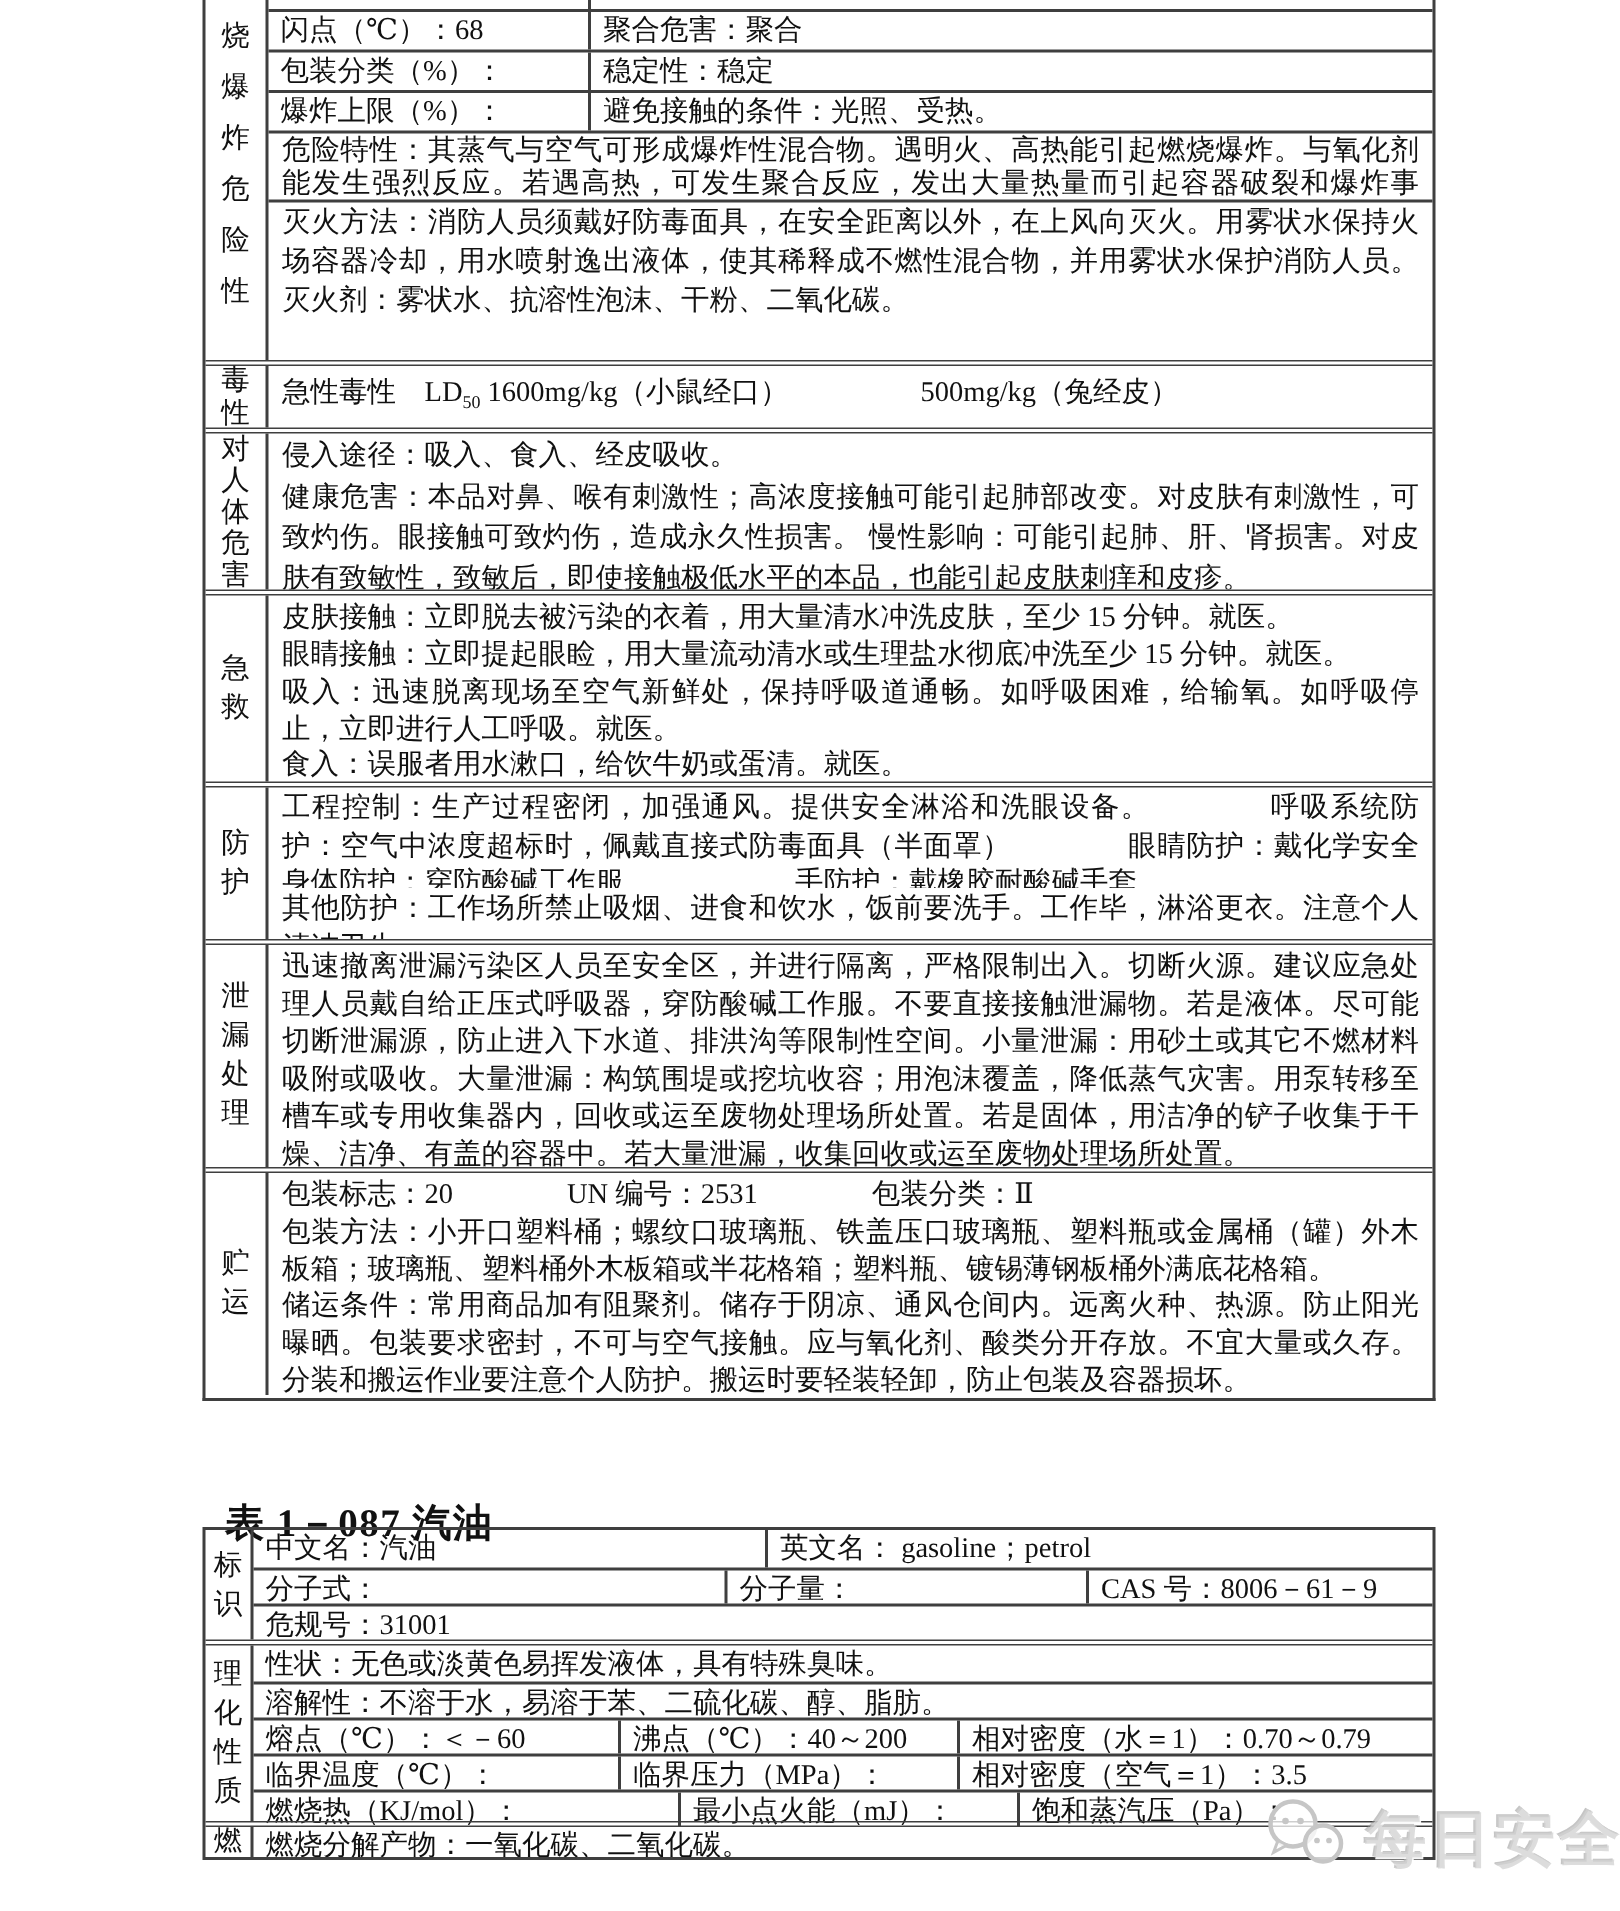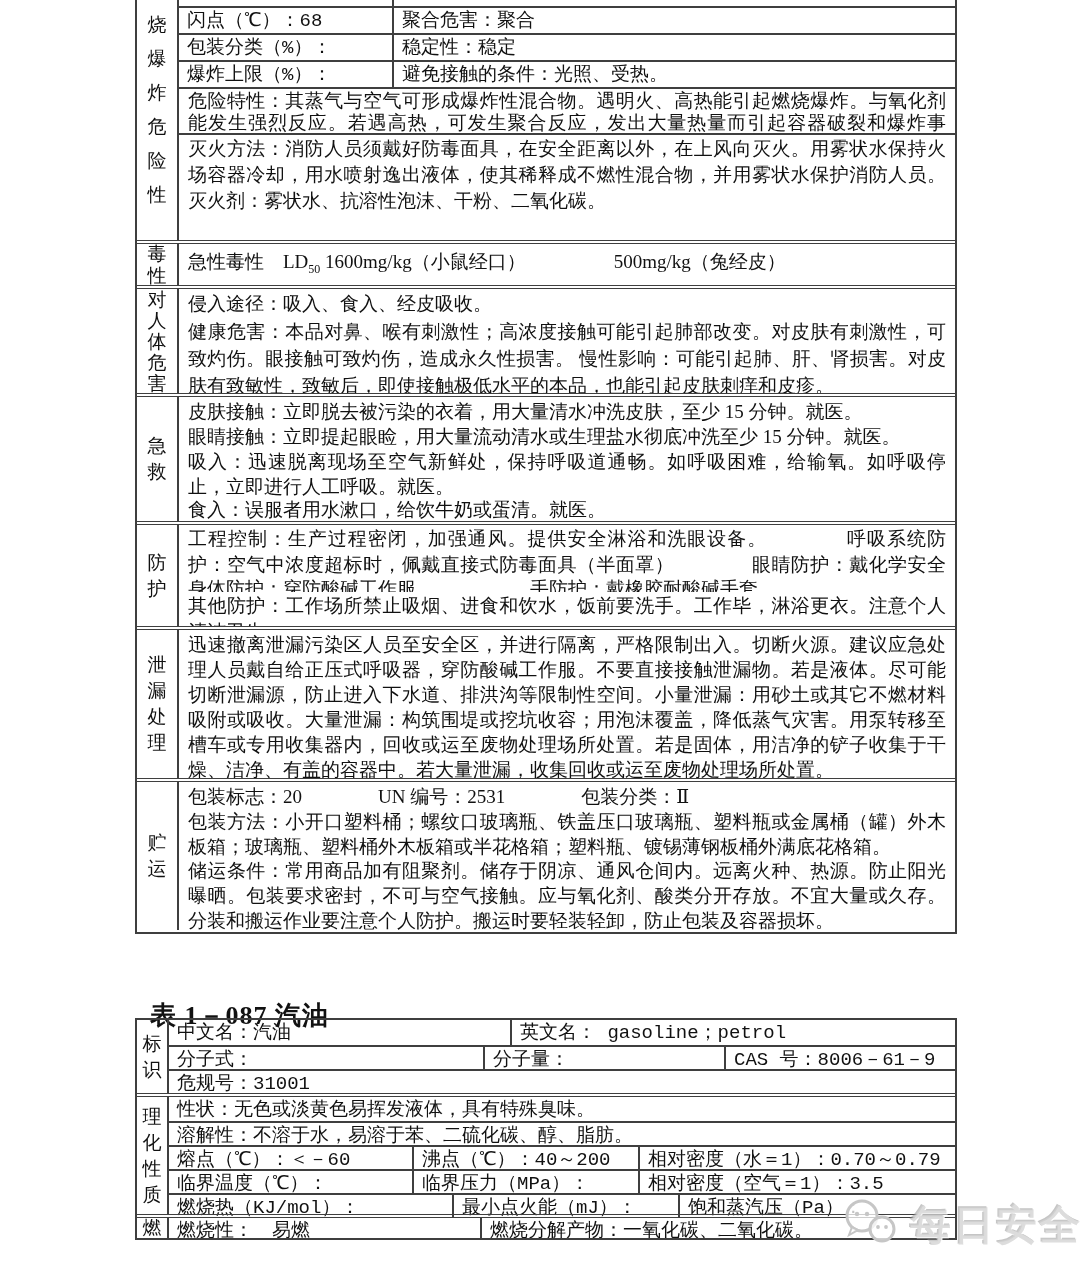--- a/index.html
+++ b/index.html
@@ -17,21 +17,21 @@
   .sec { display:flex; box-sizing:border-box; flex:none; min-height:0; }
   .sec + .sec { border-top:4px double var(--ln); }
   .lab { flex:none; border-right:2px solid var(--ln); display:flex;
          align-items:center; justify-content:center; box-sizing:border-box; }
   .t1 .lab { width:42px; }
   .t2 .lab { width:32px; }
   .vtext { width:21px; word-break:break-all; line-height:26px; text-align:center; }
   .vtext.lh34 { line-height:34px; }
   .vtext.lh21 { line-height:21px; }
   .cont { flex:1; min-width:0; display:flex; flex-direction:column; }
-  .r { display:flex; box-sizing:border-box; flex:none;font-family:Liberation Mono, monospace; }
+  .r { display:flex; box-sizing:border-box; flex:none; }
   .r.bt, .p.bt { border-top:2px solid var(--ln); }
   .c { box-sizing:border-box; padding:1px 8px 0; white-space:nowrap; overflow:hidden; line-height:24px; }
   .c.br { border-right:2px solid var(--ln); }
   .c.f { flex:1; min-width:0; }
   .p { box-sizing:border-box; padding:1px 9px 0; text-align:justify; overflow:hidden; }
   .title { position:absolute; left:150px; top:998px; font-size:26px; font-weight:bold;
            letter-spacing:1px; white-space:nowrap; }
   .watermark { position:absolute; left:838px; top:1194px; display:flex; align-items:center;
                z-index:5; pointer-events:none; }
   .wm-text { font-size:41px; font-weight:bold; white-space:nowrap; letter-spacing:2px;
@@ -190,21 +190,20 @@
         </div>
       </div>
     </div>
 
     <div class="sec" style="height:24px">
       <div class="lab">
         <span class="vtext">燃</span>
       </div>
       <div class="cont">
         <div class="r" style="height:100%">
-          <div class="c br" style="width:313px">燃烧性：　易燃</div>
           <div class="c f">燃烧分解产物：一氧化碳、二氧化碳。</div>
         </div>
       </div>
     </div>
   </div>
 
   <div class="watermark">
     <span style="margin-right:6px">
       <svg width="66" height="58" viewBox="0 0 66 58" aria-hidden="true">
         <circle cx="24" cy="22" r="15" fill="rgba(255,255,255,0.75)" stroke="#c6c6c6" stroke-width="3"></circle>

